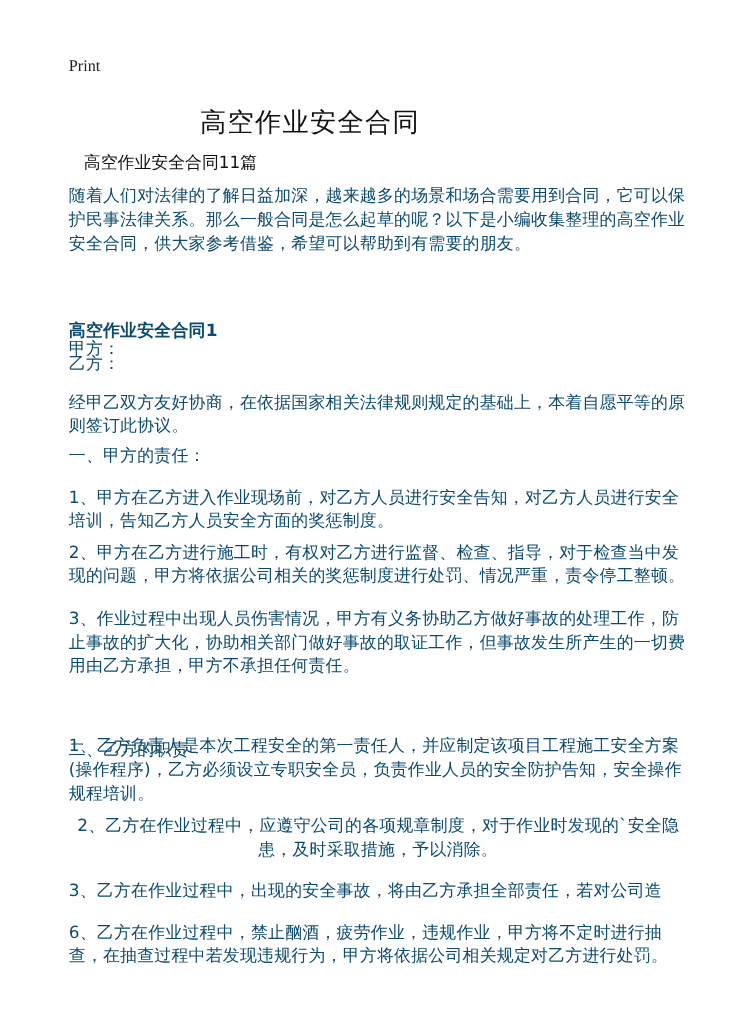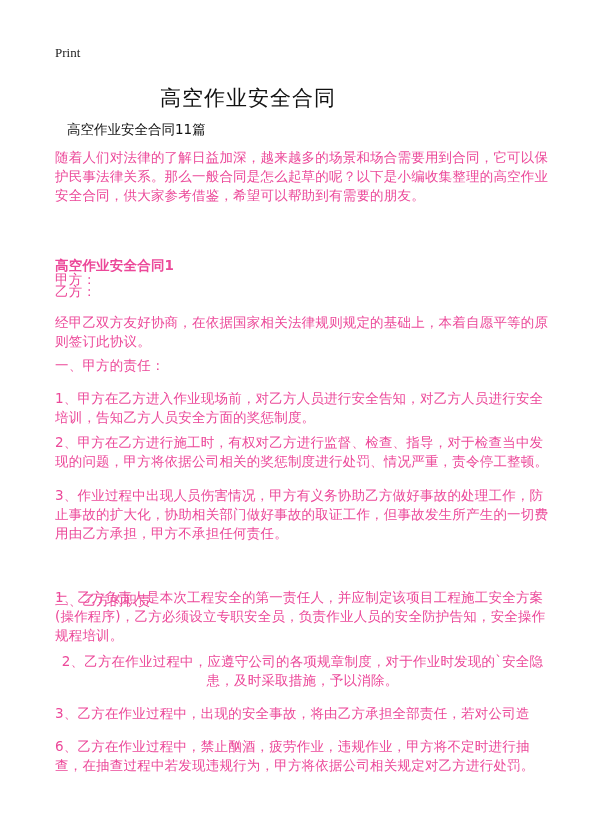--- a/index.html
+++ b/index.html
@@ -11,21 +11,21 @@
     position: absolute; left: 55px; top: 45px;
     font-family: "Liberation Serif", serif; font-size: 13px; color: #222;
   }
   .doc-title {
     position: absolute; left: 0; width: 496px; top: 84px; text-align: center;
     font-size: 21px; letter-spacing: 1px; color: #111;
   }
   .subtitle { position: absolute; left: 55px; top: 121px; font-size: 13.5px; margin-left: 12px; }
   .para {
     position: absolute; left: 55px; width: 495px;
-    font-size: 13.5px; line-height: 19px; color: #ec4899;
+    font-size: 13.5px; line-height: 19px; color: #0c4a6e;
     letter-spacing: 0.2px;
   }
   .bold { font-weight: bold; margin-top: 38px; }
 </style>
 </head>
 <body>
 
 <div class="print-label">Print</div>
 <div class="doc-title">高空作业安全合同</div>
 <div class="subtitle">高空作业安全合同11篇</div>

